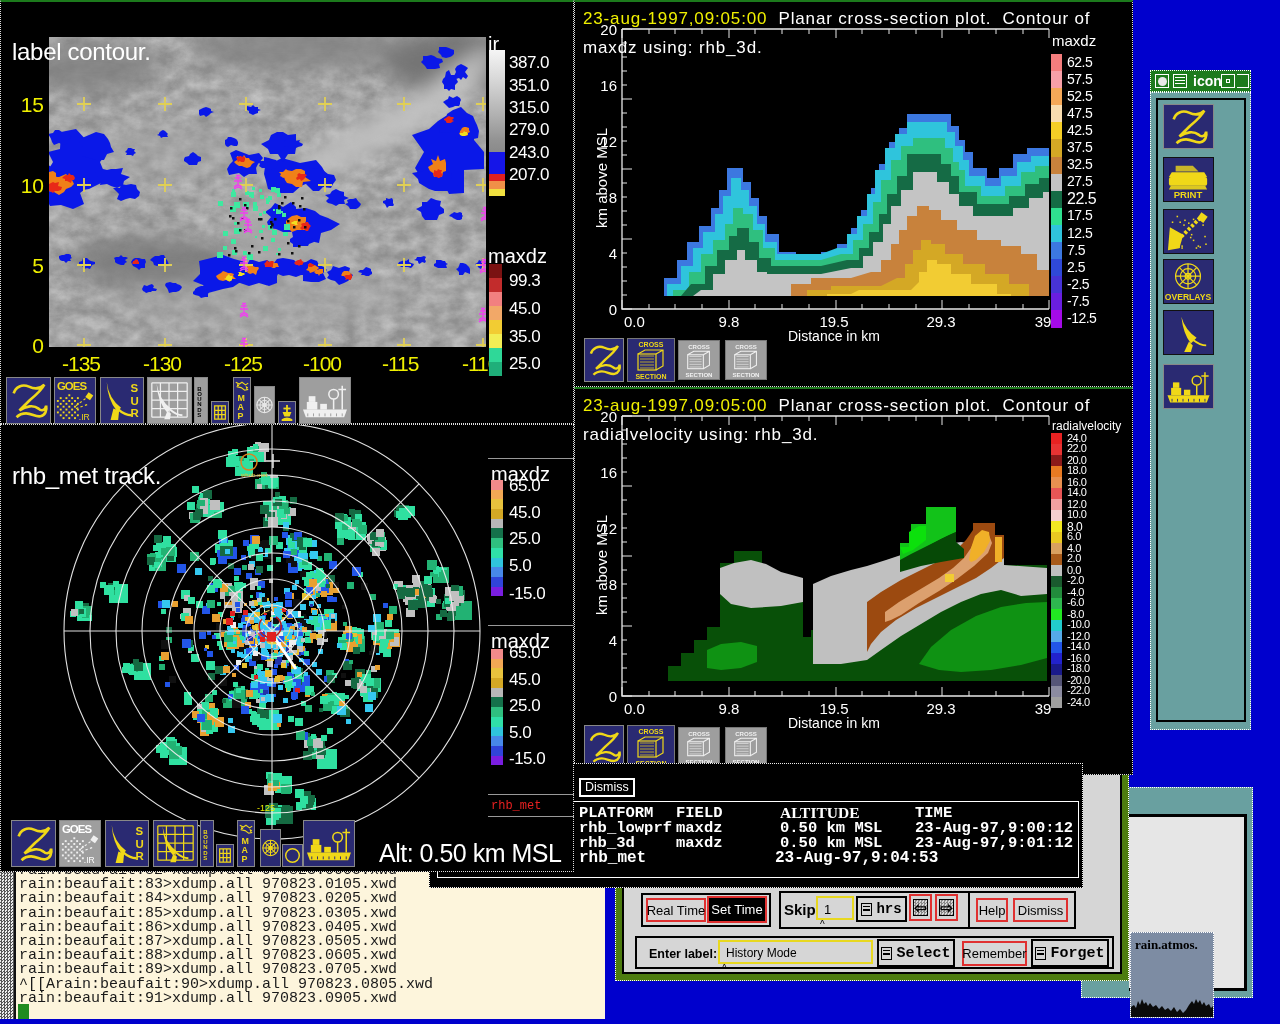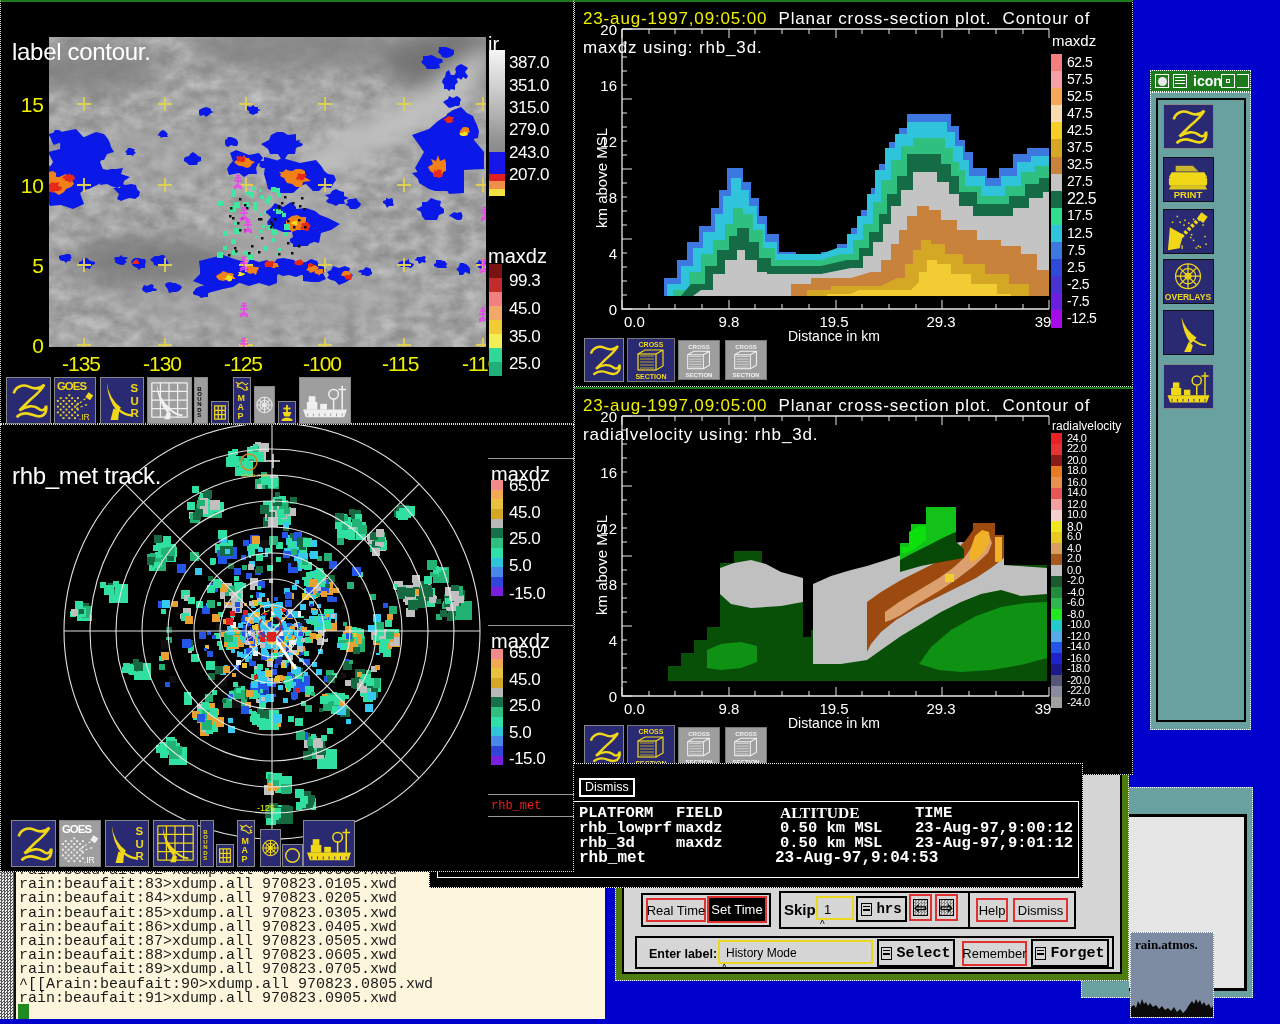--- a/index.html
+++ b/index.html
@@ -2303,20 +2303,21 @@
       <div style="height:9.7px;background:#7a1ee0"></div>
     </div>
     <div class="cbnum" style="left:508px;top:218px;font-size:17px;letter-spacing:-0.5px">65.0</div>
     <div class="cbnum" style="left:508px;top:245px;font-size:17px;letter-spacing:-0.5px">45.0</div>
     <div class="cbnum" style="left:508px;top:271px;font-size:17px;letter-spacing:-0.5px">25.0</div>
     <div class="cbnum" style="left:508px;top:298px;font-size:17px;letter-spacing:-0.5px">5.0</div>
     <div class="cbnum" style="left:508px;top:324px;font-size:17px;letter-spacing:-0.5px">-15.0</div>
     <div class="abs" style="left:487px;top:369px;width:86px;height:1px;background:#999"></div>
     <div class="abs" style="left:490px;top:374px;font-size:12px;color:#e82020;font-family:'Liberation Mono',monospace">rhb_met</div>
     <div class="abs" style="left:487px;top:391px;width:86px;height:1px;background:#999"></div>
+    <div class="abs wht" style="left:378px;top:414px;font-size:25px;letter-spacing:-0.5px;white-space:nowrap">Alt: 0.50 km MSL</div>
     <div class="abs yel" style="left:256px;top:378px;font-size:9px">-125</div>
     <svg class="abs" style="left:10px;top:395px;background:#2a2a72;border:1px solid #888" width="45" height="47" viewBox="0 0 45 45">
 <path d="M7,15 C9,8 16,5 23,8 C29,11 35,10 39,6 C36,12 30,17 24,22 L13,33 C20,28 28,27 33,31 C36,34 40,33 41,28 C42,33 40,38 35,39 C30,40 26,36 20,36 C16,36 12,38 10,40" stroke="#f0d818" stroke-width="2.8" fill="none"></path>
     </svg>
     <svg class="abs" style="left:58px;top:395px;background:#9e9e9e;border:1px solid #888" width="42" height="47" viewBox="0 0 42 45">
 <text x="2" y="12" font-size="12" font-weight="bold" fill="#fff" font-family="Liberation Sans" letter-spacing="-1">GOES</text>
 <rect x="14" y="16" width="2" height="2" fill="#f0f0f0"></rect>
       <rect x="5" y="19" width="2" height="2" fill="#f0f0f0"></rect>
       <rect x="11" y="19" width="2" height="2" fill="#f0f0f0"></rect>
       <rect x="17" y="19" width="2" height="2" fill="#f0f0f0"></rect>

